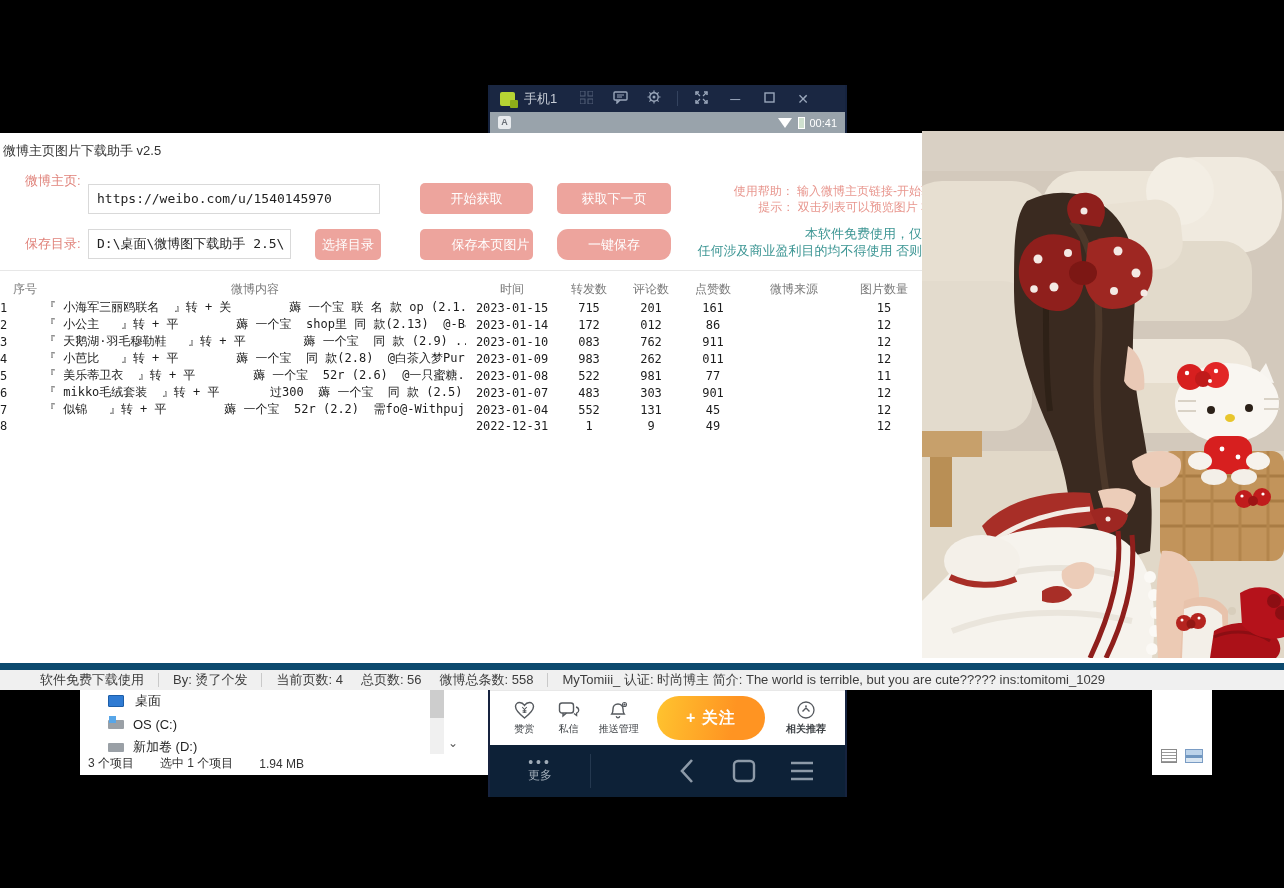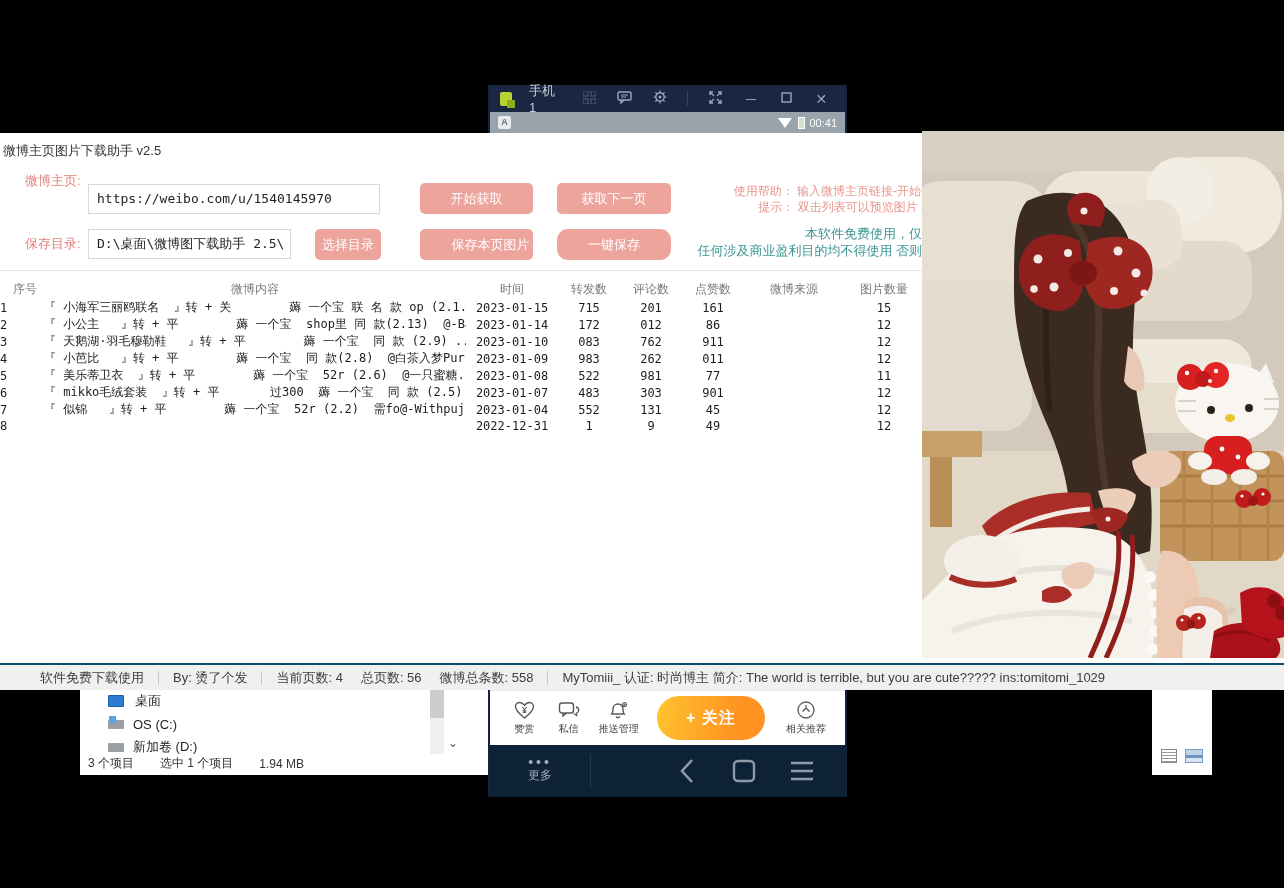--- a/index.html
+++ b/index.html
@@ -4,21 +4,21 @@
 <style>
   * { margin:0; padding:0; box-sizing:border-box; }
   html,body { width:1284px; height:888px; background:#000; overflow:hidden;
     font-family:"Liberation Sans","DejaVu Sans",sans-serif; }
   .abs { position:absolute; }
 
   
   #emulator { left:488px; top:85px; width:359px; height:712px; z-index:2;
     border-left:2px solid #16233f; border-right:2px solid #16233f; background:#fff; }
   #emu-titlebar { left:0; top:0; right:0; height:27px; background:#1a2742;
-    display:flex; align-items:center; color:#c7cdd6; font-size:13px; padding:0 10px; gap:8px; }
+    display:flex; align-items:center; color:#c7cdd6; font-size:13px; padding:0 10px; gap:0; }
   #emu-titlebar .ticon { width:34px; text-align:center; color:#9aa7bb; }
   .emu-doc { width:15px; height:14px; background:#b6d433; border-radius:2px; position:relative; }
   .emu-doc::after { content:""; position:absolute; right:-3px; bottom:-2px; width:8px; height:8px;
     background:#8fae19; border-radius:1px; }
   #emu-status { left:0; top:27px; right:0; height:21px; background:#99a3ab; color:#fff;
     display:flex; align-items:center; font-size:11px; padding:0 8px; }
   .andricon { width:13px; height:13px; background:#e8ebee; border-radius:2px; color:#6a7077;
     font-size:9px; text-align:center; line-height:13px; font-weight:bold; }
   .wifi { width:0; height:0; border-left:7px solid transparent; border-right:7px solid transparent;
     border-top:10px solid #fff; margin-right:6px; }
@@ -70,21 +70,21 @@
     border-radius:5px; font-size:13px; text-align:center; line-height:31px; }
   .help-red { position:absolute; color:#e8968e; font-size:12px; line-height:16px; text-align:right; }
   .help-teal { position:absolute; color:#3d9694; font-size:13px; line-height:17px; text-align:right; }
   #app-sep { position:absolute; left:0; top:137px; width:100%; height:1px; background:#e7e7e7; }
   #dl-table { position:absolute; left:0; top:146px; width:924px; border-collapse:collapse; table-layout:fixed; }
   #dl-table th { font-weight:normal; color:#7a7a7a; font-size:12px; height:20px; }
   #dl-table td { font-size:12px; height:16px; color:#1c1c1c; text-align:center;
     font-family:"DejaVu Sans Mono","Liberation Mono",monospace; white-space:pre; overflow:hidden; }
   #dl-table td.l { text-align:left; }
   #app-statusbar { position:absolute; left:0; top:530px; width:100%; height:27px; background:#f0f0f0;
-    border-top:2px solid #0c4a6e; display:flex; align-items:center; font-size:13px; color:#3c3c3c; }
+    border-top:7px solid #0c4a6e; display:flex; align-items:center; font-size:13px; color:#3c3c3c; }
   #app-statusbar .sep { width:1px; height:14px; background:#c9c9c9; margin:0 14px; }
   #app-statusbar span { white-space:nowrap; }
 
   
   #photo { left:922px; top:131px; width:362px; height:527px; z-index:5; overflow:hidden; }
 </style>
 </head>
 <body>
 
 <div id="emulator" class="abs">
@@ -155,21 +155,21 @@
     <div class="wb-action" style="width:58px;">
       <svg width="20" height="19" viewBox="0 0 20 19">
           <path d="M9 3 C5.7 3 4 5.4 4 8 C4 11.5 2.8 13 2.8 13 L15.2 13 C15.2 13 14 11.5 14 8 C14 5.4 12.3 3 9 3 Z" fill="none" stroke="#55595e" stroke-width="1.4"></path>
           <path d="M7.2 15.2 C7.5 16.2 8.2 16.8 9 16.8 C9.8 16.8 10.5 16.2 10.8 15.2" fill="none" stroke="#55595e" stroke-width="1.3"></path>
           <circle cx="15.5" cy="3.5" r="2" fill="none" stroke="#55595e" stroke-width="1.1"></circle>
           <path d="M15.5 2.5 V4.5 M14.5 3.5 H16.5" stroke="#55595e" stroke-width="1"></path>
         </svg>
       <span class="lbl">推送管理</span>
     </div>
     <div class="follow-btn">+ 关注</div>
-    <div class="wb-action" style="width:56px;">
+    <div class="wb-action" style="width:56px;font-weight:bold;">
       <svg width="20" height="20" viewBox="0 0 20 20">
           <circle cx="10" cy="10" r="8" fill="none" stroke="#55595e" stroke-width="1.3"></circle>
           <path d="M6.5 11.5 L10 8 L13.5 11.5" fill="none" stroke="#55595e" stroke-width="1.4"></path>
           <circle cx="10" cy="6.2" r="0.9" fill="#55595e"></circle>
         </svg>
       <span class="lbl">相关推荐</span>
     </div>
   </div>
   <div id="emu-nav" class="abs">
     <div class="more-wrap">

